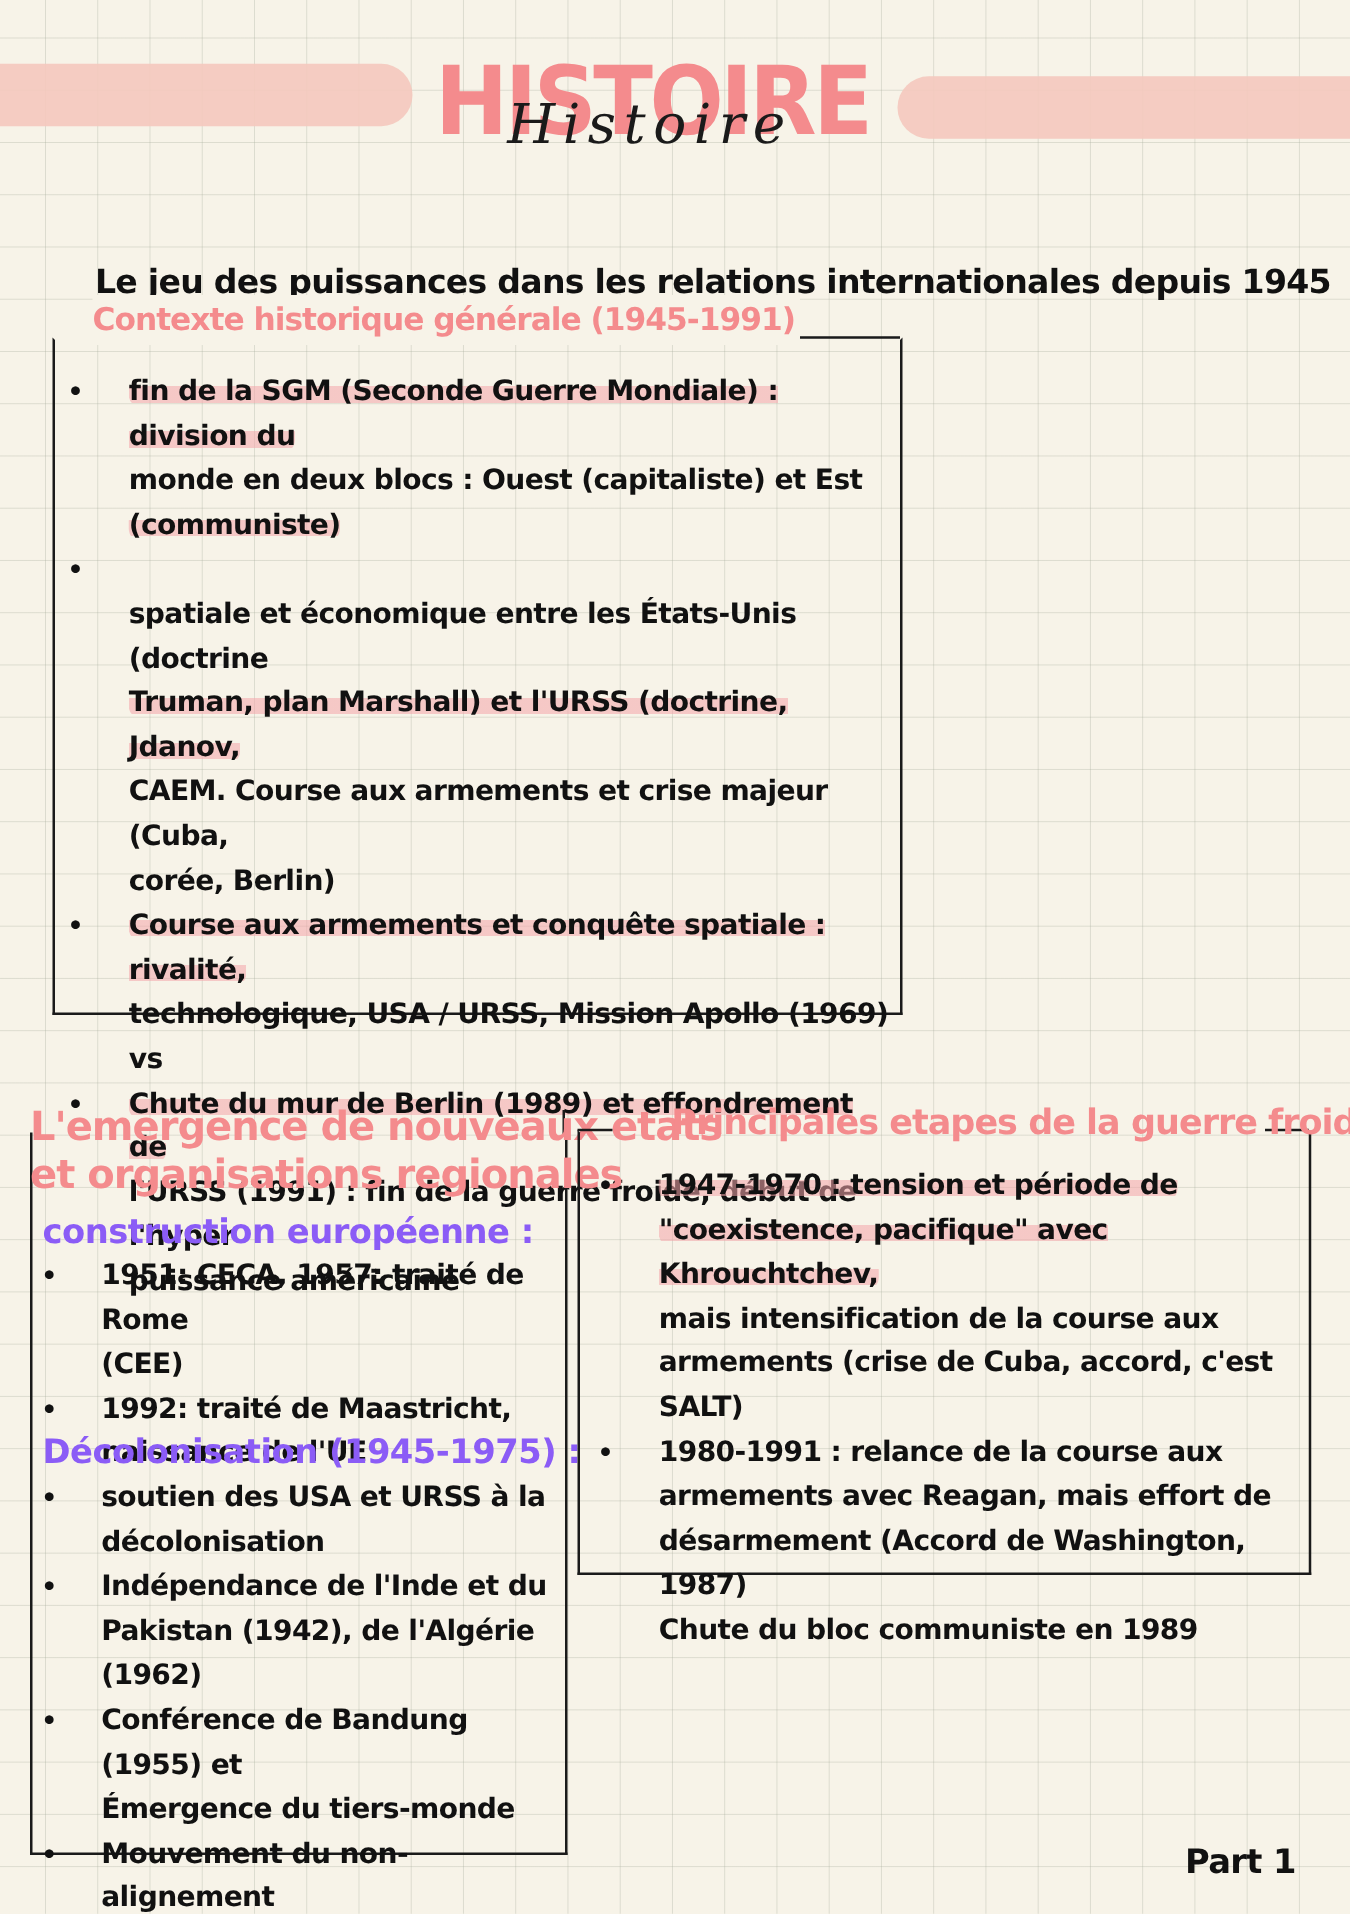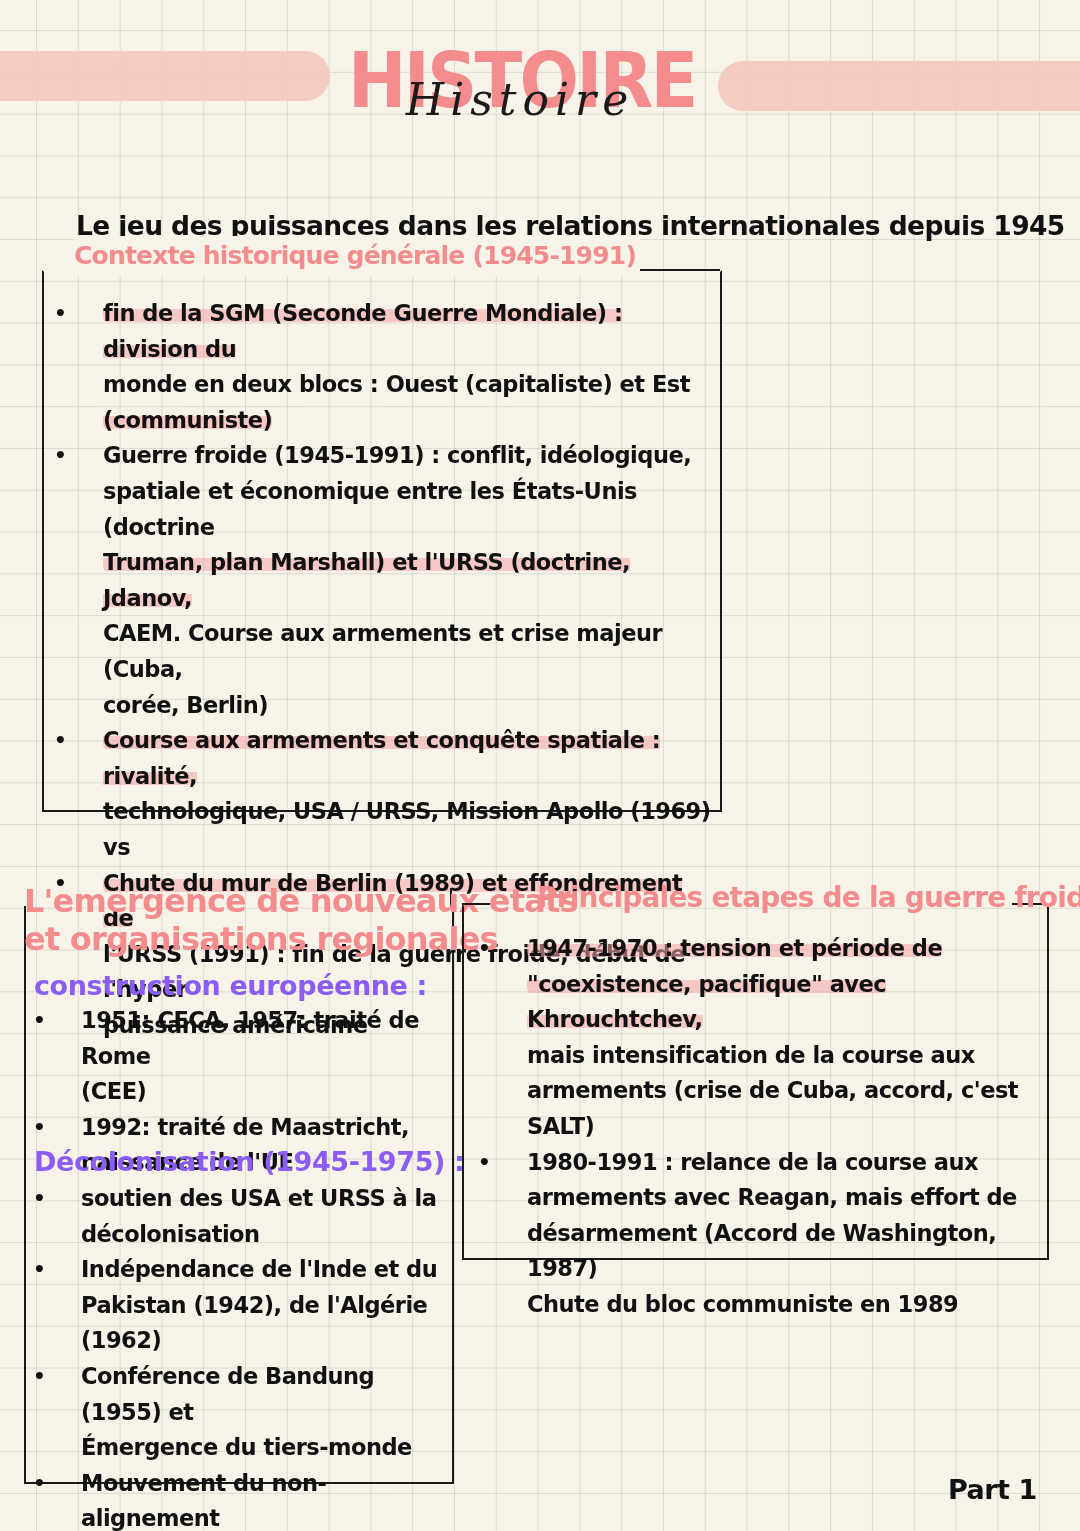--- a/index.html
+++ b/index.html
@@ -132,21 +132,21 @@
 
 <ul class="blist" style="left:54px; top:296px; width:660px;">
   <li style="padding-left:49px;">
     <span class="bullet" style="left:0; top:0;">•</span>
     <span class="hl">fin de la SGM (Seconde Guerre Mondiale) : division du</span><br>
     <span>monde en deux blocs  : Ouest (capitaliste) et Est</span><br>
     <span class="hl">(communiste)</span>
   </li>
   <li style="padding-left:49px;">
     <span class="bullet" style="left:0; top:0;">•</span>
-    <span>Guerre froide  (1945-1991) :  conflit, idéologique,</span><br>
+    <br>
     <span>spatiale et économique entre les États-Unis (doctrine</span><br>
     <span class="hl">Truman, plan Marshall) et l'URSS (doctrine, Jdanov,</span><br>
     <span>CAEM. Course aux armements et crise majeur  (Cuba,</span><br>
     <span>corée, Berlin)</span>
   </li>
   <li style="padding-left:49px;">
     <span class="bullet" style="left:0; top:0;">•</span>
     <span class="hl">Course aux armements et conquête spatiale  : rivalité,</span><br>
     <span>technologique, USA / URSS, Mission Apollo (1969) vs</span><br>
   </li>

